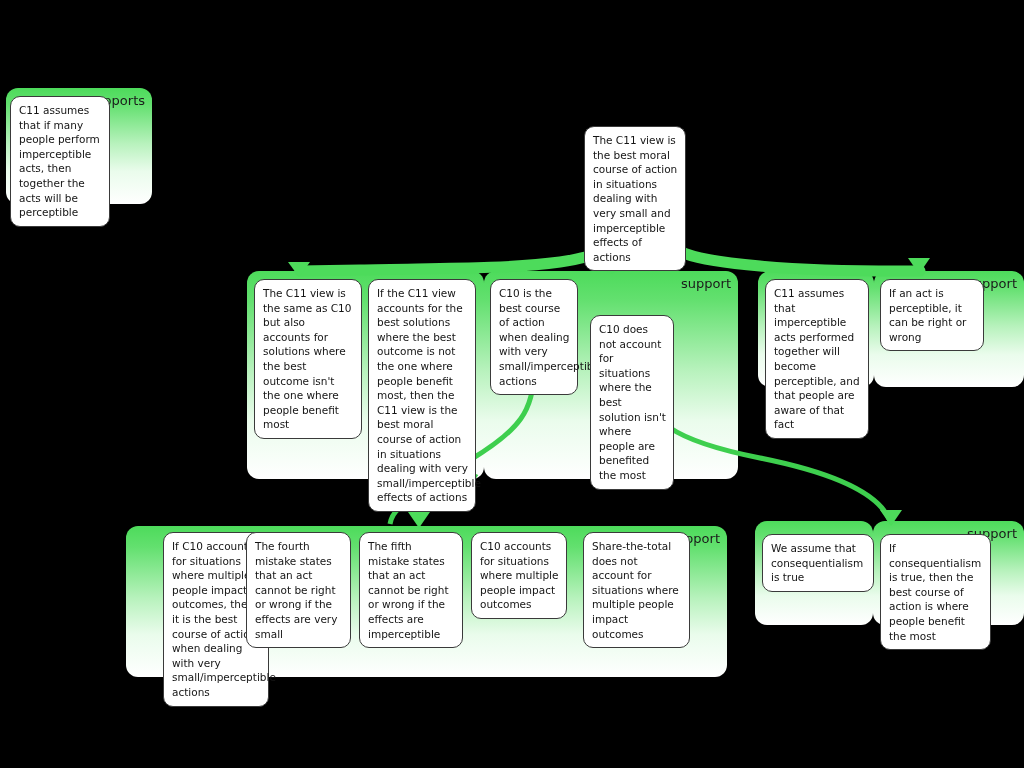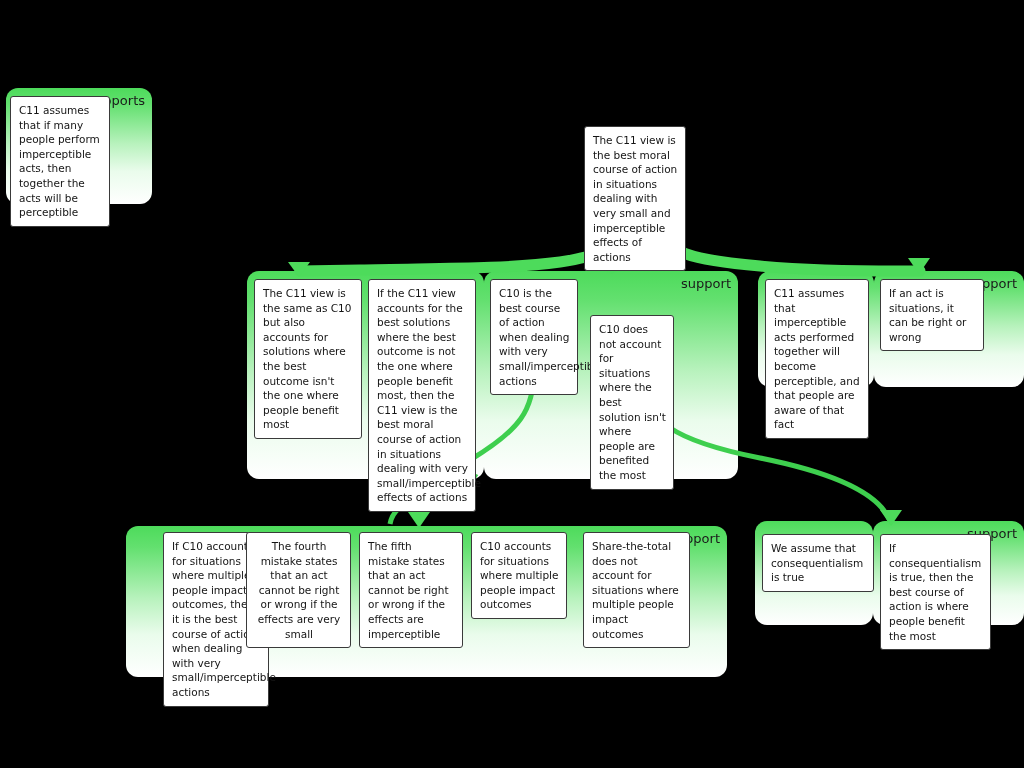--- a/index.html
+++ b/index.html
@@ -24,21 +24,21 @@
     font-size:13px;
     color:#1b1b1b;
     font-family:"DejaVu Sans","Liberation Sans",sans-serif;
     white-space:nowrap;
     letter-spacing:0px;
   }
   .node{
     position:absolute;
     background:#ffffff;
     border:1.3px solid #3a3a3a;
-    border-radius:3px;
+    border-radius:10px;
     box-sizing:border-box;
     padding:6px 7px 6px 8px;
     font-size:10.5px;
     line-height:14.6px;
     color:#141414;
     z-index:4;
     font-family:"DejaVu Sans","Liberation Sans",sans-serif;
   }
   .node.top{z-index:6;}
 </style>
@@ -89,21 +89,21 @@
     </div>
 
   <div class="node top" id="root-node" style="left: 584px; top: 126px; width: 102px; min-height: 104px;">The C11 view is the best moral course of action in situations dealing with very small and imperceptible effects of actions</div>
 
 <div class="node" style="left: 10px; top: 96px; width: 100px; min-height: 105px;">C11 assumes that if many people perform imperceptible acts, then together the acts will be perceptible</div>
     <div class="node" style="left: 254px; top: 279px; width: 108px; min-height: 104px;">The C11 view is the same as C10 but also accounts for solutions where the best outcome isn't the one where people benefit most</div>
     <div class="node" style="left: 368px; top: 279px; width: 108px; min-height: 194px;">If the C11 view accounts for the best solutions where the best outcome is not the one where people benefit most, then the C11 view is the best moral course of action in situations dealing with very small/imperceptible effects of actions</div>
     <div class="node" style="left: 490px; top: 279px; width: 88px; min-height: 90px;">C10 is the best course of action when dealing with very small/imperceptible actions</div>
     <div class="node" style="left: 590px; top: 279px; width: 84px; min-height: 104px; margin-top: 36px;">C10 does not account for situations where the best solution isn't where people are benefited the most</div>
     <div class="node" style="left: 765px; top: 279px; width: 104px; min-height: 104px;">C11 assumes that imperceptible acts performed together will become perceptible, and that people are aware of that fact</div>
-    <div class="node" style="left: 880px; top: 279px; width: 104px; min-height: 48px;">If an act is situations, it can be right or wrong</div>
+    <div class="node" style="left: 880px; top: 279px; width: 104px; min-height: 48px;">If an act is perceptible, it can be right or wrong</div>
     <div class="node" style="left: 133px; top: 532px; width: 106px; min-height: 143px; margin-left: 30px;">If C10 accounts for situations where multiple people impact outcomes, then it is the best course of action when dealing with very small/imperceptible actions</div>
-    <div class="node" style="left: 246px; top: 532px; width: 105px; min-height: 76px; text-align: center;">The fourth mistake states that an act cannot be right or wrong if the effects are very small</div>
+    <div class="node" style="left: 246px; top: 532px; width: 105px; min-height: 76px;">The fourth mistake states that an act cannot be right or wrong if the effects are very small</div>
     <div class="node" style="left: 359px; top: 532px; width: 104px; min-height: 76px;">The fifth mistake states that an act cannot be right or wrong if the effects are imperceptible</div>
     <div class="node" style="left: 471px; top: 532px; width: 96px; min-height: 62px;">C10 accounts for situations where multiple people impact outcomes</div>
     <div class="node" style="left: 583px; top: 532px; width: 107px; min-height: 76px;">Share-the-total does not account for situations where multiple people impact outcomes</div>
     <div class="node" style="left: 762px; top: 534px; width: 112px; min-height: 48px;">We assume that consequentialism is true</div>
     <div class="node" style="left: 880px; top: 534px; width: 111px; min-height: 90px;">If consequentialism is true, then the best course of action is where people benefit the most</div>
   </div>
 
 </body></html>

